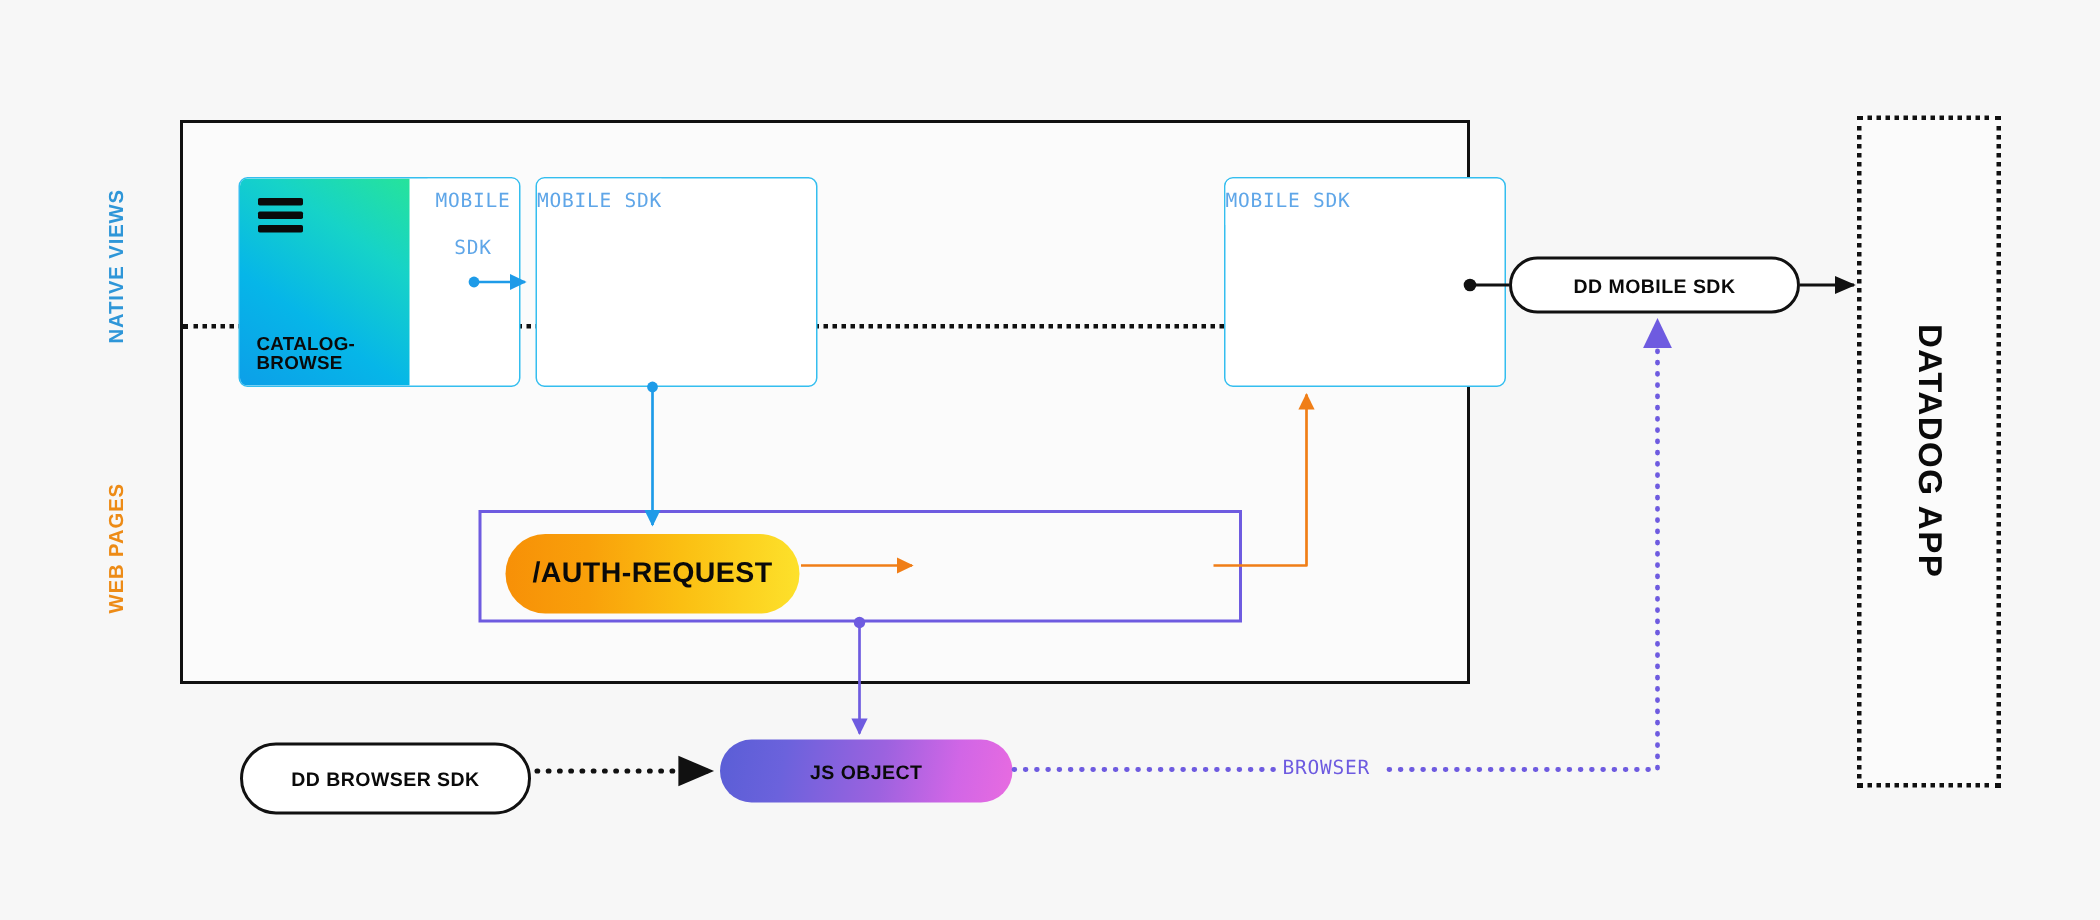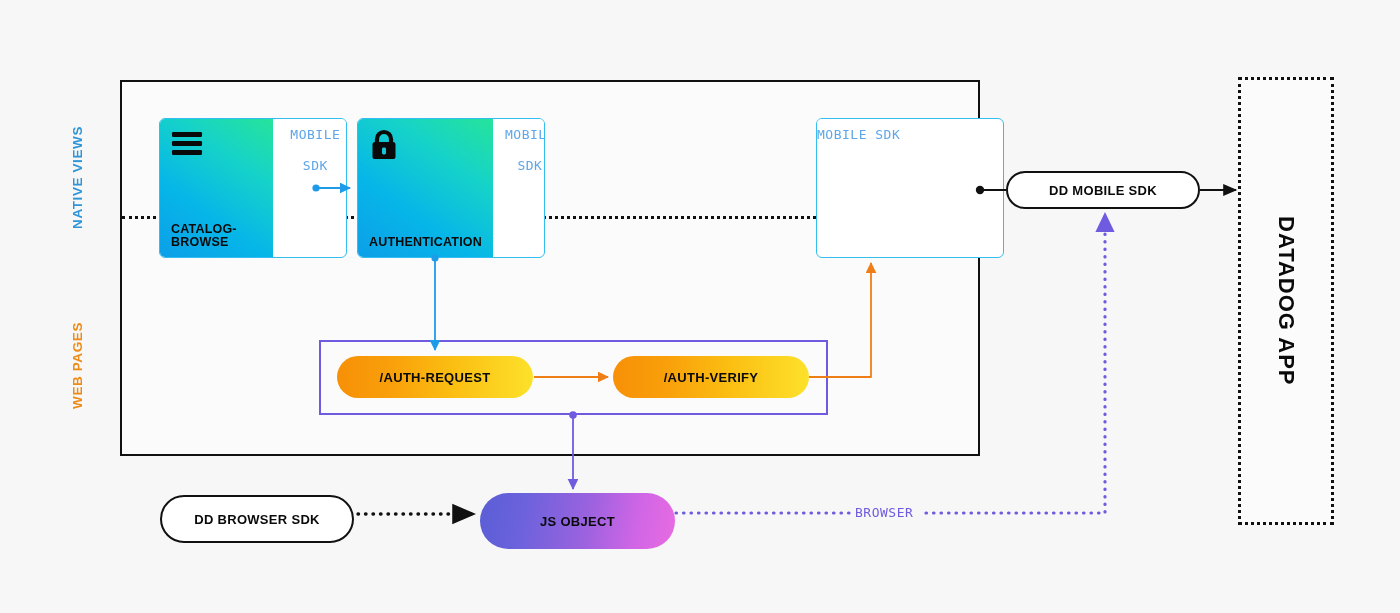--- a/index.html
+++ b/index.html
@@ -98,34 +98,34 @@
   .pill {
     border-radius: 999px;
     display: flex;
     align-items: center;
     justify-content: center;
     font-weight: bold;
     color: #0a0a0a;
     box-sizing: border-box;
   }
   .pill-orange {
-    width: 196px; height: 42px;
+    width: 196px; height: 53px;
     background: linear-gradient(90deg, #F79007 0%, #F9A00A 28%, #FBBF12 60%, #FDE12B 100%);
-    font-size: 13px;
+    font-size: 19px;
     letter-spacing: 0.3px;
   }
   .pill-outline {
     width: 194px; height: 48px;
     background: #ffffff;
     border: 2.5px solid #111;
     font-size: 13px;
     letter-spacing: 0.3px;
   }
   .pill-js {
-    width: 195px; height: 56px;
+    width: 195px; height: 42px;
     background: linear-gradient(100deg, #5A5ED6 0%, #6B62DC 22%, #9C62DF 55%, #D166E6 80%, #E86BE0 100%);
     font-size: 13px;
     letter-spacing: 0.3px;
   }
 
   
   #web-group {
     left: 319px;
     top: 340px;
     width: 509px;
@@ -188,44 +188,31 @@
           <rect x="1" y="12" width="30" height="5" rx="1.2" fill="#0a0a0a"></rect>
           <rect x="1" y="21" width="30" height="5" rx="1.2" fill="#0a0a0a"></rect>
         </svg>
       </span>
       <div class="card-title">CATALOG-BROWSE</div>
     </div>
     <div class="card-sdk">MOBILE SDK</div>
   </div>
 
   <div class="abs view-card" style="left:357px; top:118px;">
-    <div class="card-top">
-      <span class="card-icon">
-        <svg width="30" height="32" viewBox="0 0 30 32">
-          <path d="M8 14 V10 a7 7 0 0 1 14 0 V14" fill="none" stroke="#0a0a0a" stroke-width="4.2"></path>
-          <rect x="3.5" y="13" width="23" height="17" rx="2.6" fill="#0a0a0a"></rect>
-          <rect x="13" y="18.5" width="4" height="7" rx="1.4" fill="#13C7D8"></rect>
-        </svg>
-      </span>
-      <div class="card-title">AUTHENTICATION</div>
-    </div>
     <div class="card-sdk">MOBILE SDK</div>
   </div>
 
   <div class="abs view-card" style="left:816px; top:118px;">
     <div class="card-sdk">MOBILE SDK</div>
   </div>
 
   <div class="abs" id="web-group"></div>
 
   <div class="abs pill pill-orange" style="left:337px; top:356px;">
     <span>/AUTH-REQUEST</span>
-  </div>
-  <div class="abs pill pill-orange" style="left:613px; top:356px;">
-    <span>/AUTH-VERIFY</span>
   </div>
 
   <div class="abs pill pill-outline" style="left:1006px; top:171px; width:194px; height:38px;">
     <span>DD MOBILE SDK</span>
   </div>
   <div class="abs pill pill-outline" style="left:160px; top:495px;">
     <span>DD BROWSER SDK</span>
   </div>
 
   <div class="abs pill pill-js" style="left:480px; top:493px;">

